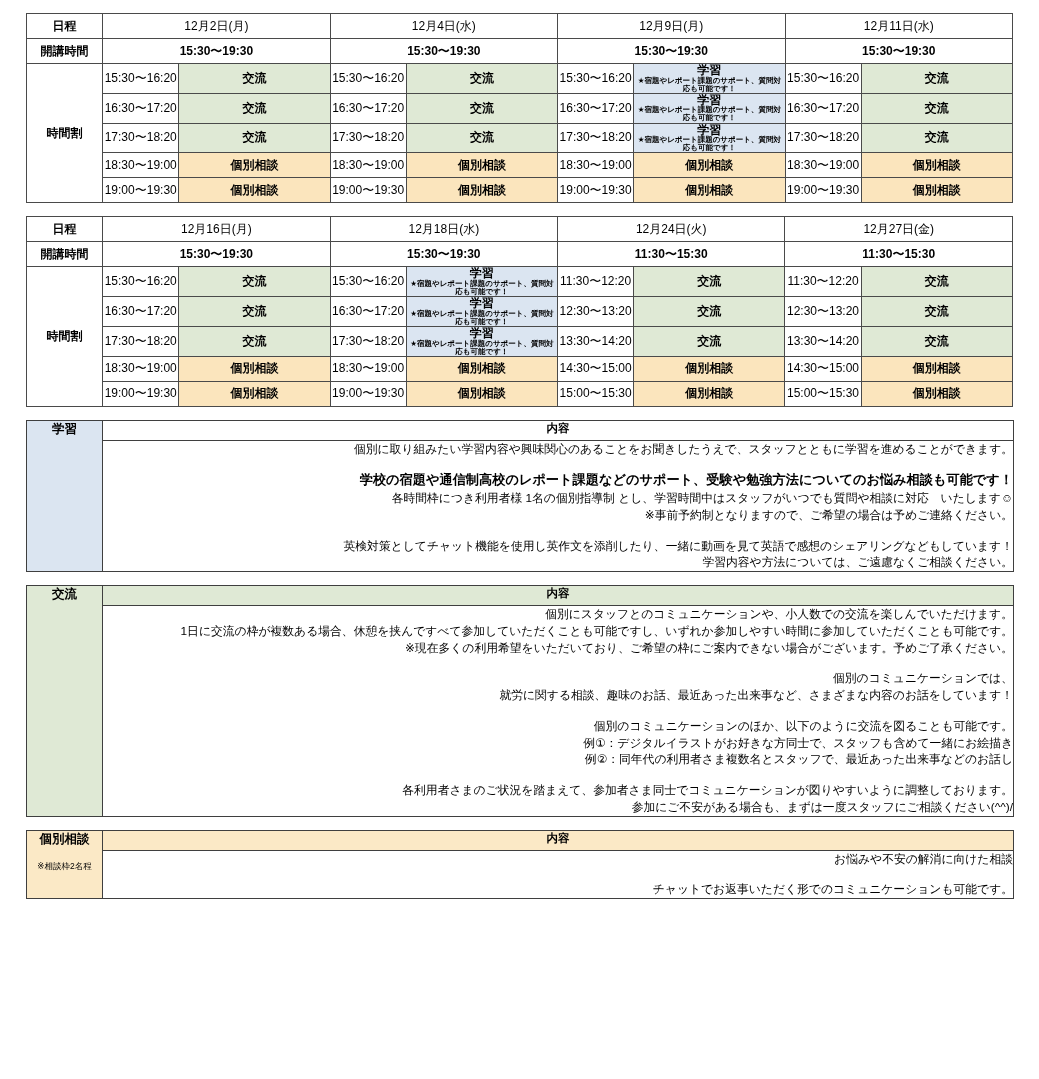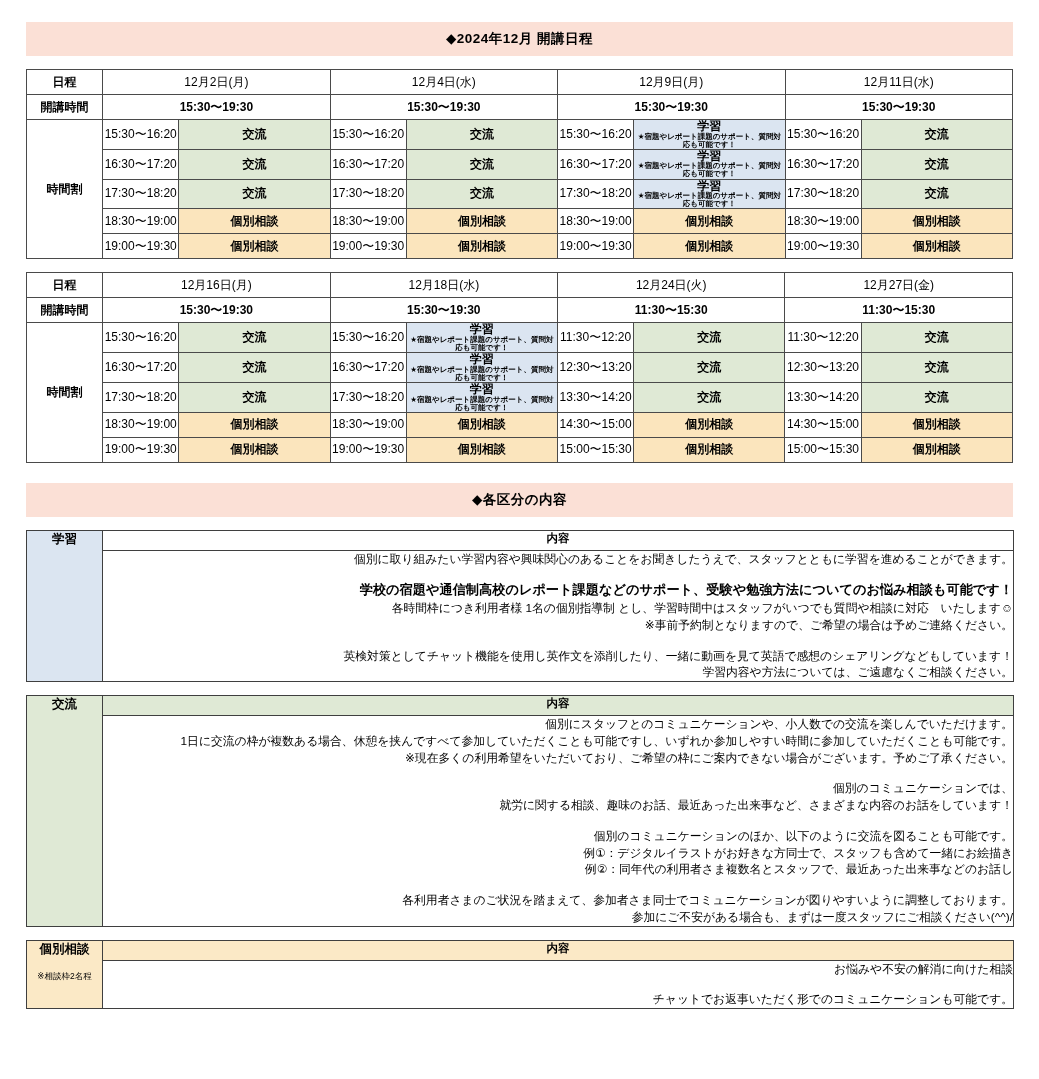--- a/index.html
+++ b/index.html
@@ -160,21 +160,20 @@
   .line { display: block; white-space: nowrap; }
   .line.b { font-weight: normal; }
   .line.big { font-size: 13.2px; font-weight: bold; }
   .line.spacer { height: 14px; }
 </style>
 </head>
 <body>
 
 <div class="page">
 
-  <div class="banner banner-top">◆2024年12月 開講日程</div>
 
   <div id="sched-container">
       <table class="sched">
         <colgroup>
           <col style="width: 76px;">
           <col style="width: 76px;">
           <col style="width: 151px;">
           <col style="width: 76px;">
           <col style="width: 151px;">
           <col style="width: 76px;">
@@ -344,21 +343,20 @@
             <td class="slot-time">15:00〜15:30</td>
             <td class="slot-act act-kobetsu">個別相談</td>
             <td class="slot-time">15:00〜15:30</td>
             <td class="slot-act act-kobetsu">個別相談</td>
           </tr>
         </tbody>
       </table>
     </div>
 
 
-  <div class="banner banner-mid">◆各区分の内容</div>
 
   <div id="sections-container">
       <table class="content">
         <colgroup>
           <col style="width: 76px;">
           <col style="width: 911px;">
         </colgroup>
         <tbody>
           <tr>
             <td class="cat-label cat-gakushu" rowspan="2"><span>学習</span></td>

